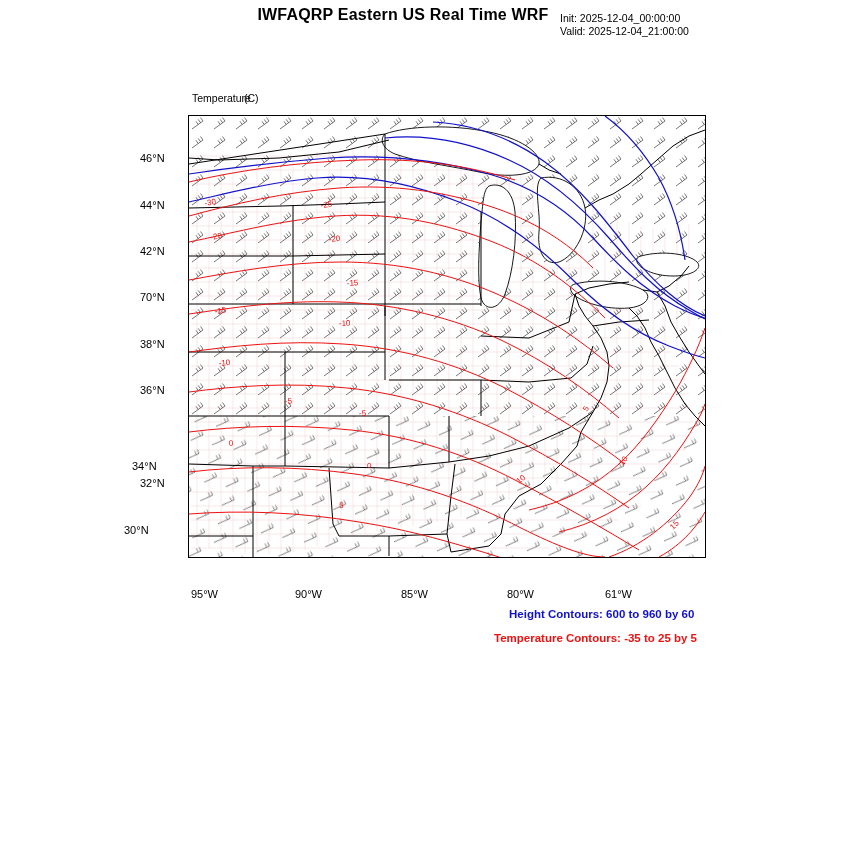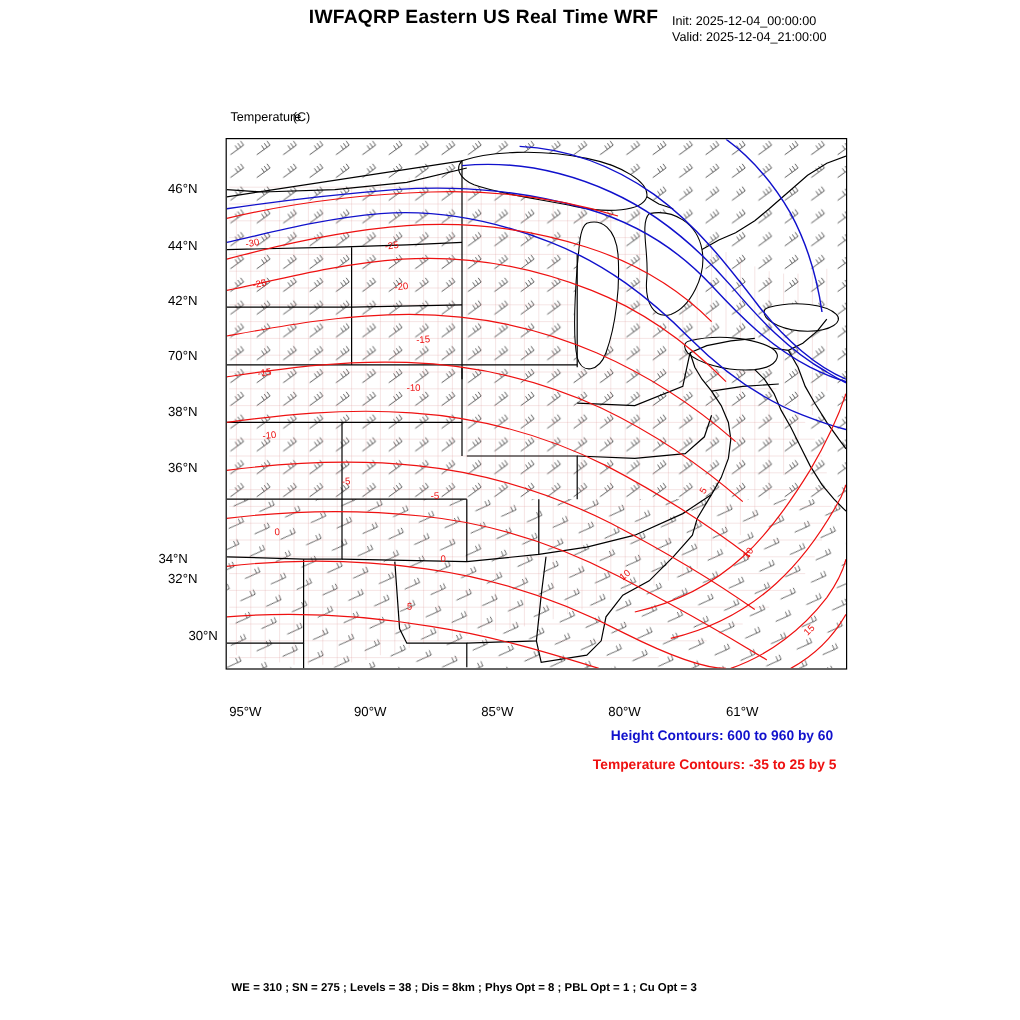--- a/index.html
+++ b/index.html
@@ -124,21 +124,21 @@
   </div>
 
   <div class="ylabel" style="left:140px; top:152px;">46°N</div>
   <div class="ylabel" style="left:140px; top:199px;">44°N</div>
   <div class="ylabel" style="left:140px; top:245px;">42°N</div>
   <div class="ylabel" style="left:140px; top:291px;">70°N</div>
   <div class="ylabel" style="left:140px; top:338px;">38°N</div>
   <div class="ylabel" style="left:140px; top:384px;">36°N</div>
   <div class="ylabel" style="left:132px; top:436px;margin-top:24px;">34°N</div>
   <div class="ylabel" style="left:140px; top:477px;">32°N</div>
-  <div class="ylabel" style="left:157px; top:524px;">30°N</div>
+  <div class="ylabel" style="left:124px; top:524px;">30°N</div>
 
   <div class="xlabel" style="left:170px; top:588px;">95°W</div>
   <div class="xlabel" style="left:274px; top:588px;">90°W</div>
   <div class="xlabel" style="left:380px; top:588px;">85°W</div>
   <div class="xlabel" style="left:486px; top:588px;">80°W</div>
   <div class="xlabel" style="left:584px; top:588px;">61°W</div>
 
   <div class="maparea">
     <svg width="516" height="441" viewBox="0 0 516 441" xmlns="http://www.w3.org/2000/svg">
 
@@ -268,16 +268,15 @@
           <text x="484" y="414" transform="rotate(-45 484 414)">15</text>
         </g>
       </g>
     </svg>
   </div>
 
   <div class="legend-height">Height Contours: 600 to 960 by 60</div>
   <div class="legend-temp">Temperature Contours: -35 to 25 by 5</div>
 
   <div class="footer">
-    <div>WE = 310 ; SN = 275 ; Levels = 38 ; Dis = 8km ; Phys Opt = 8 ; PBL Opt = 1 ; Cu Opt = 3</div>
   </div>
 
 </div>
 
 </body></html>

